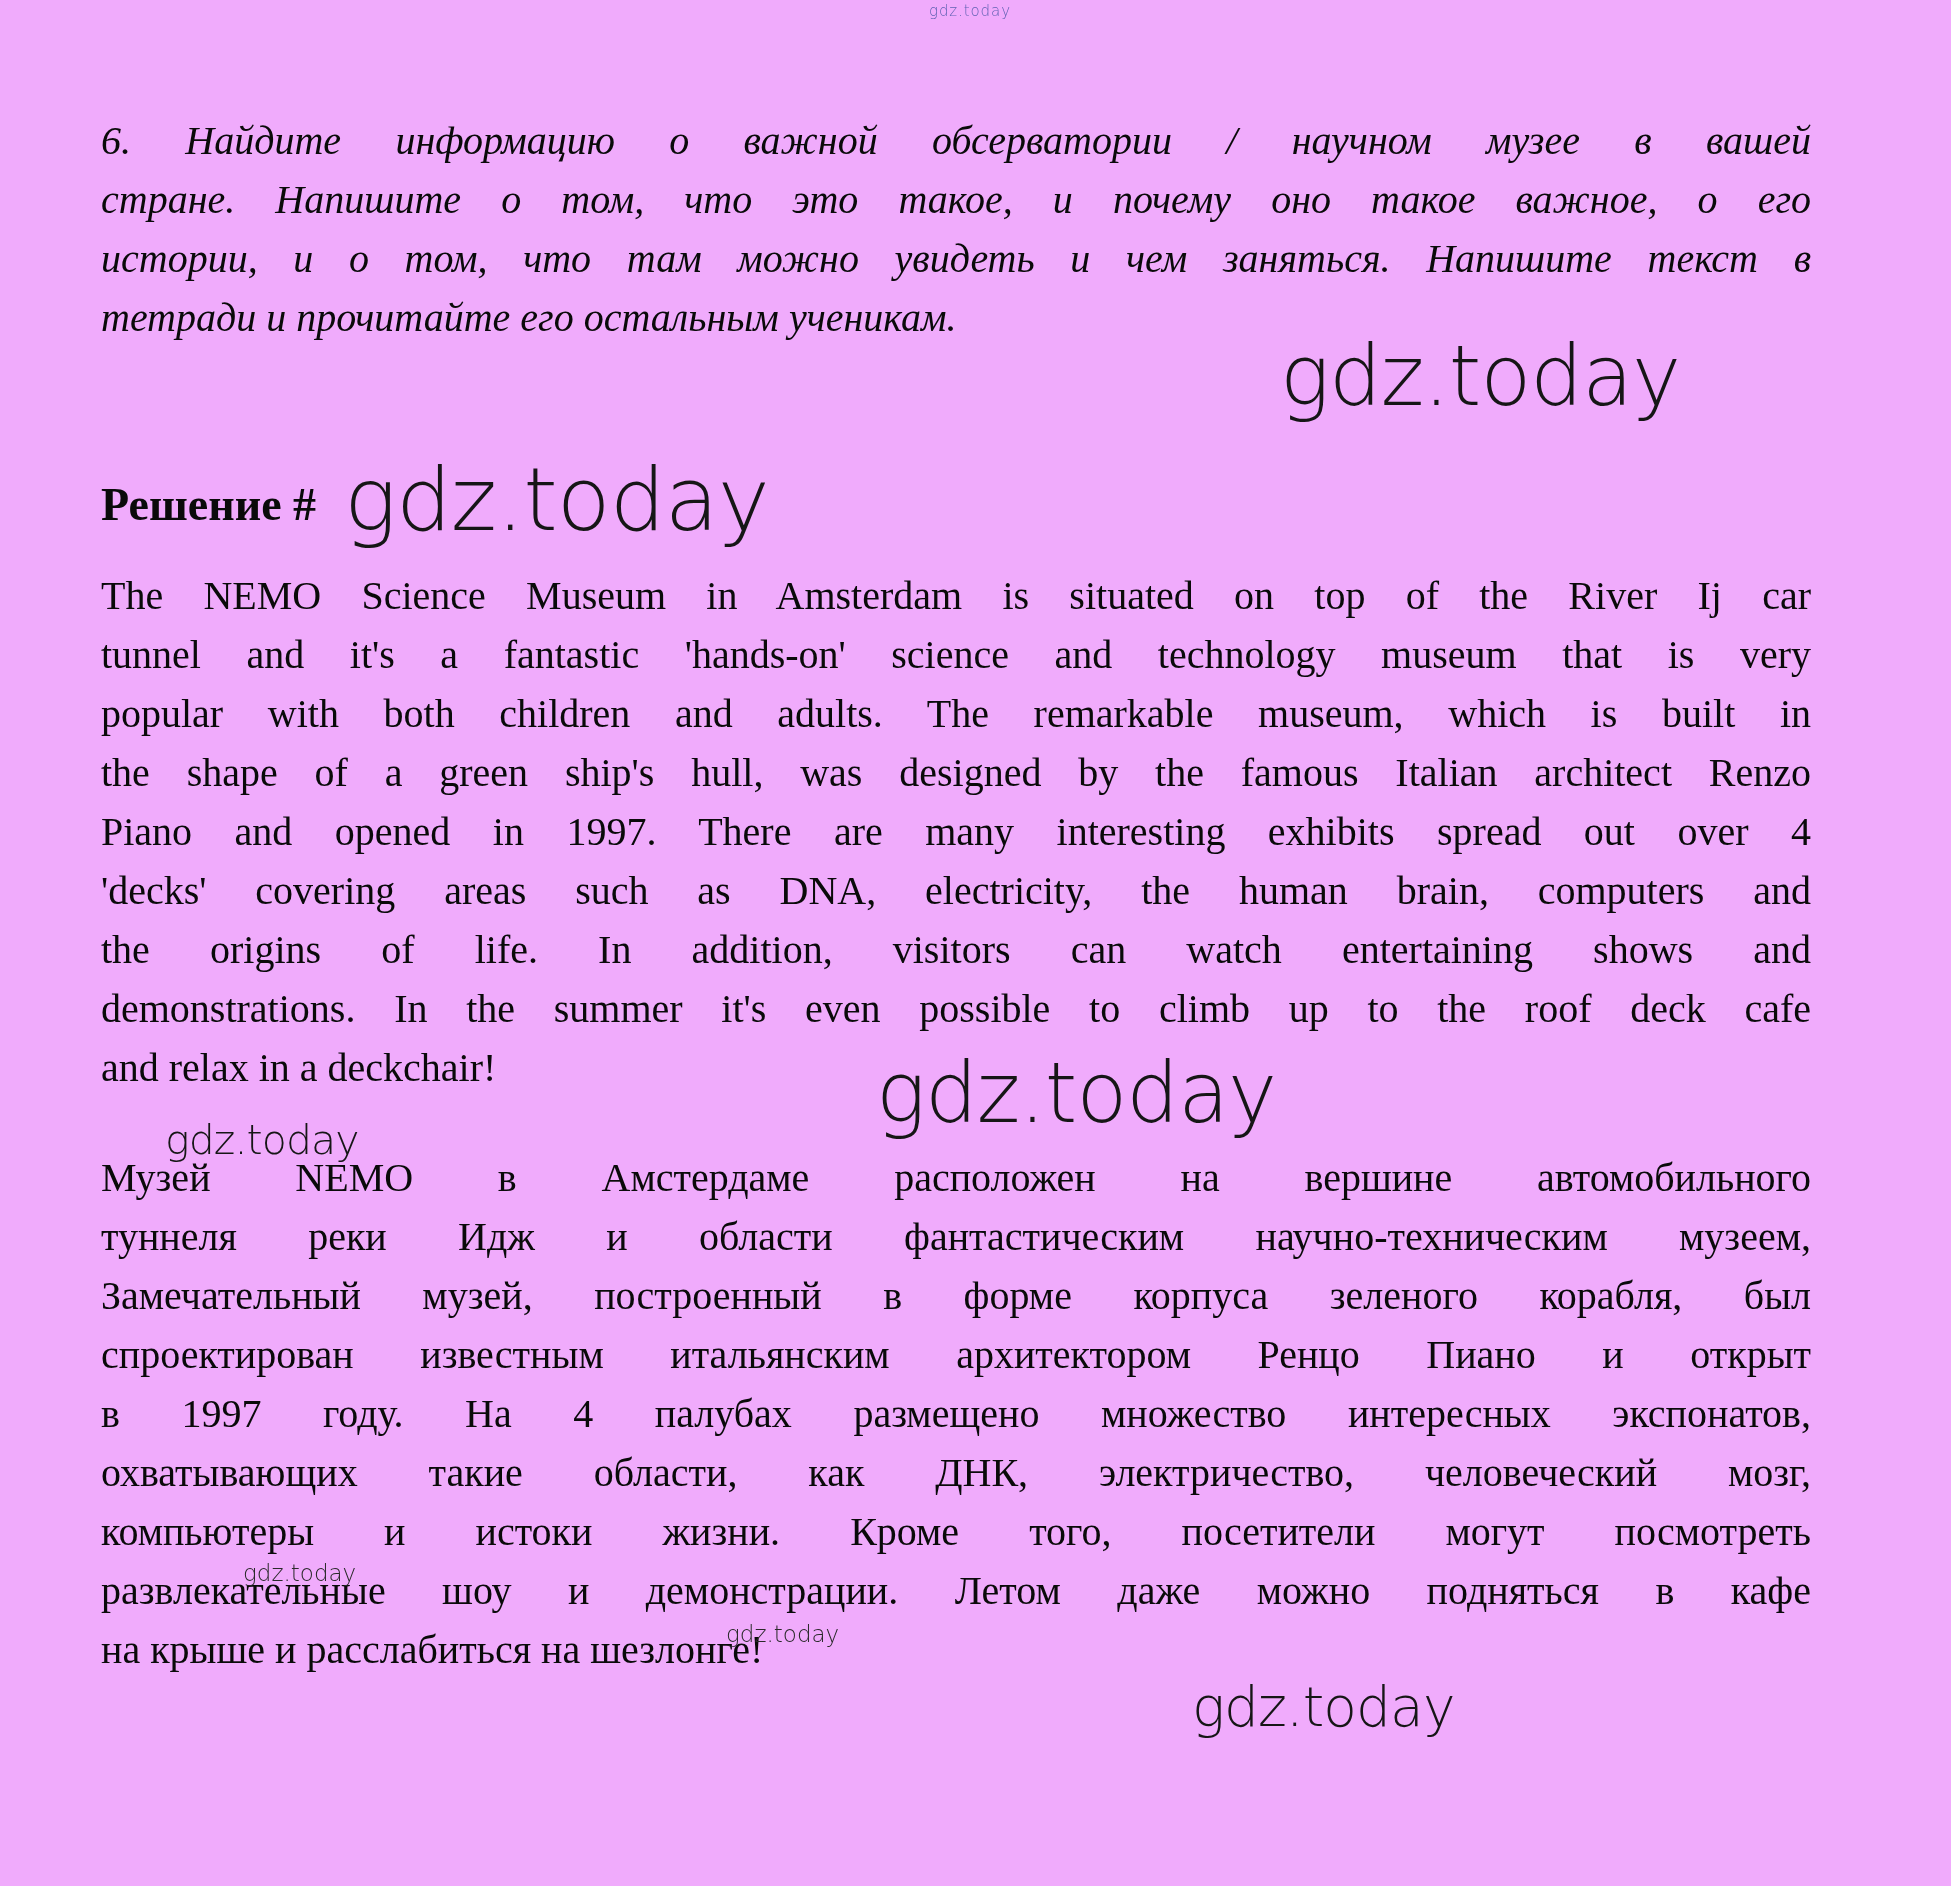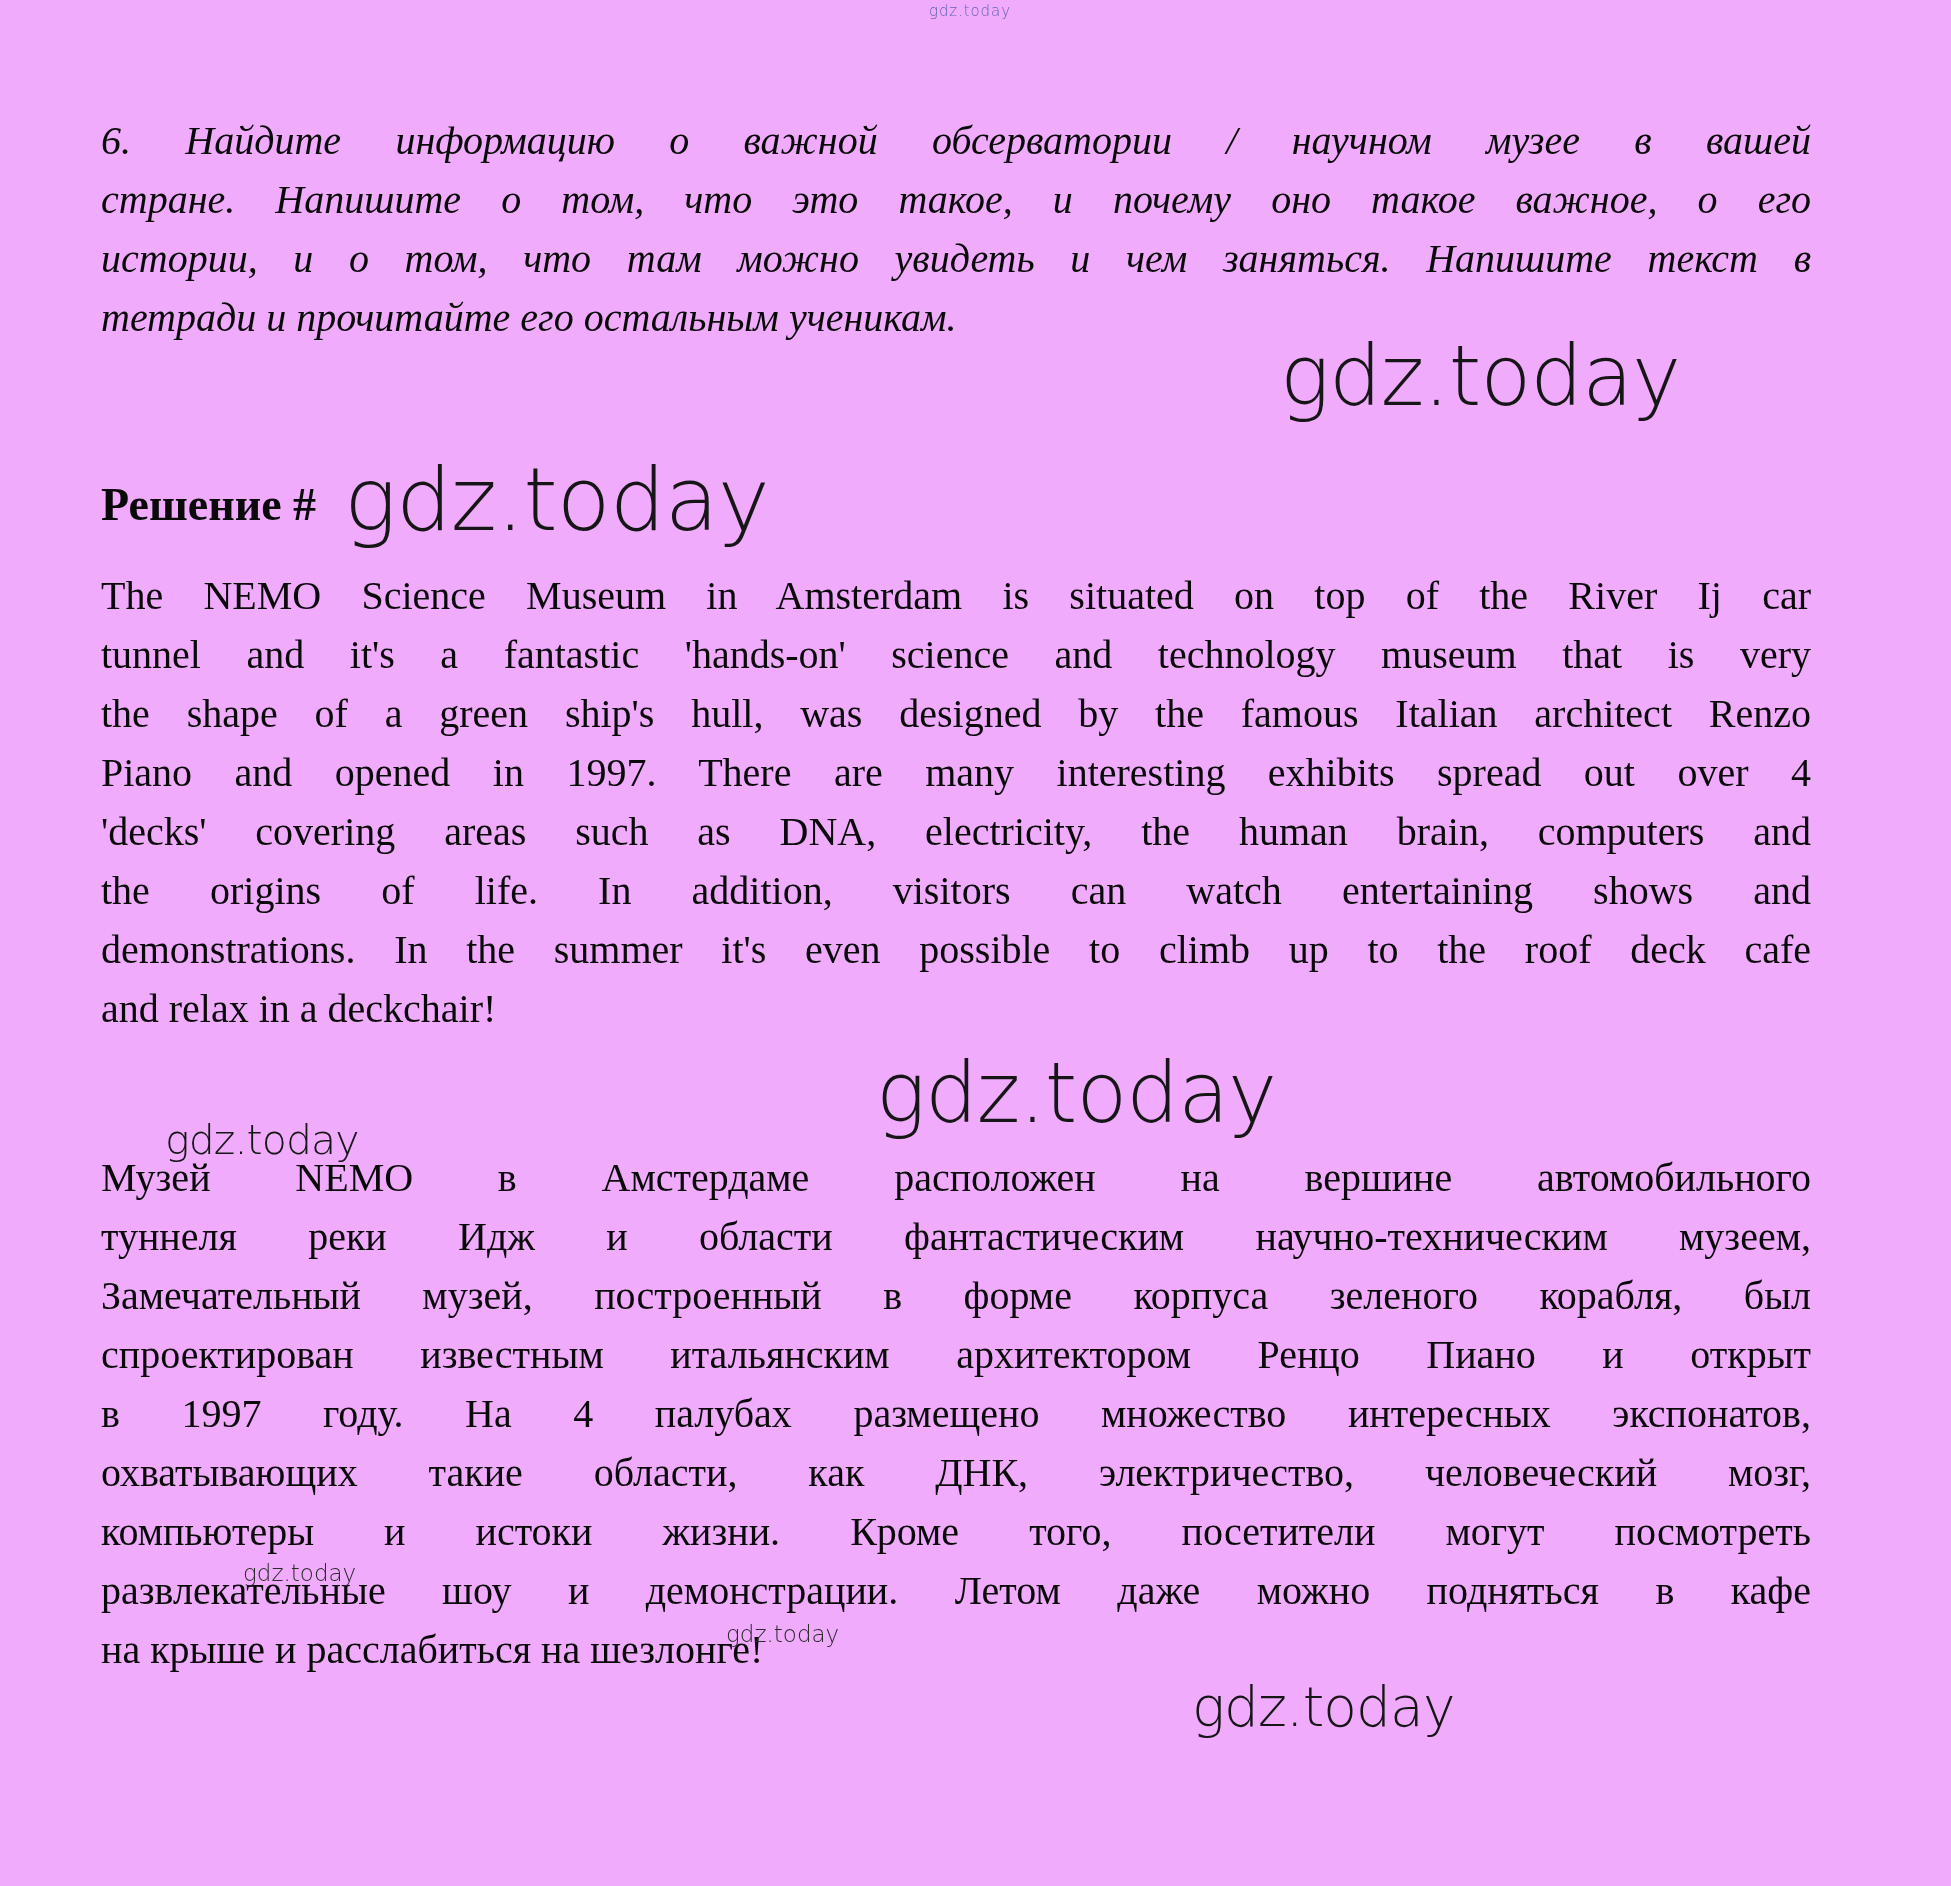--- a/index.html
+++ b/index.html
@@ -82,20 +82,21 @@
 
   <div class="wm" id="wm-top-right">gdz.today</div>
 
   <div id="solution-heading">Решение #</div>
 
   <div class="wm" id="wm-heading">gdz.today</div>
 
   <div class="para" id="solution-en">
       <div class="line">The NEMO Science Museum in Amsterdam is situated on top of the River Ij car</div>
       <div class="line">tunnel and it's a fantastic 'hands-on' science and technology museum that is very</div>
+      <div class="line">popular with both children and adults. The remarkable museum, which is built in</div>
       <div class="line">the shape of a green ship's hull, was designed by the famous Italian architect Renzo</div>
       <div class="line">Piano and opened in 1997. There are many interesting exhibits spread out over 4</div>
       <div class="line">'decks' covering areas such as DNA, electricity, the human brain, computers and</div>
       <div class="line">the origins of life. In addition, visitors can watch entertaining shows and</div>
       <div class="line">demonstrations. In the summer it's even possible to climb up to the roof deck cafe</div>
       <div class="line">and relax in a deckchair!</div>
     </div>
 
   <div class="wm" id="wm-center">gdz.today</div>
 

